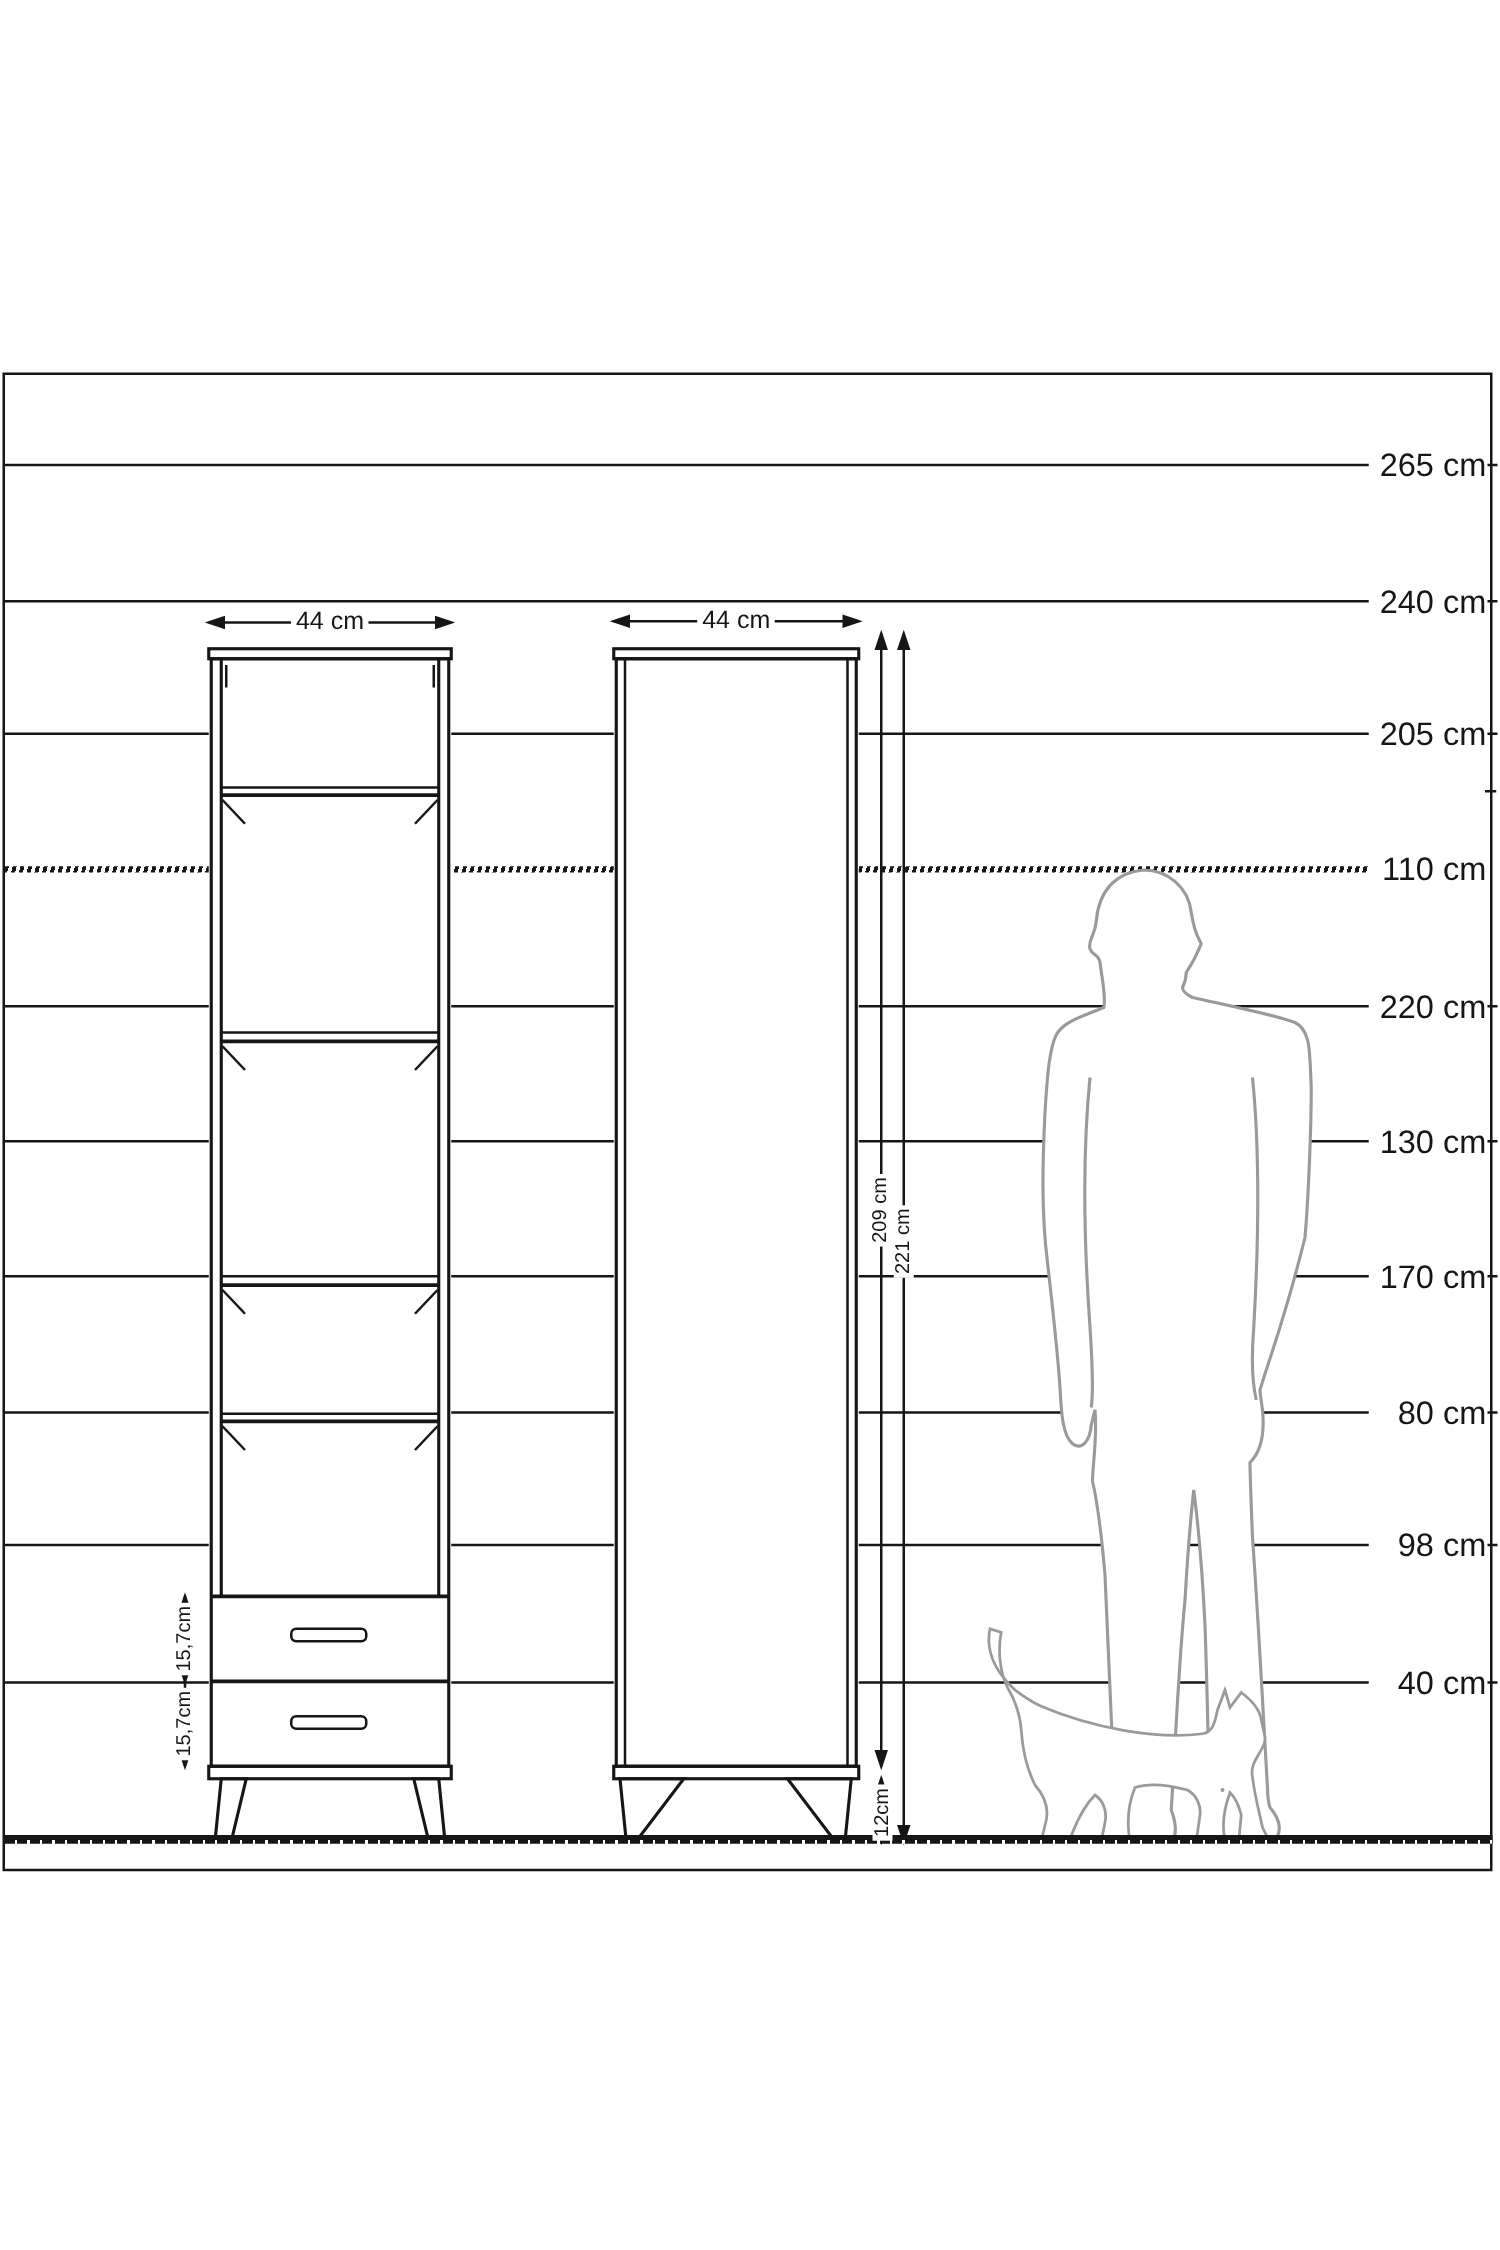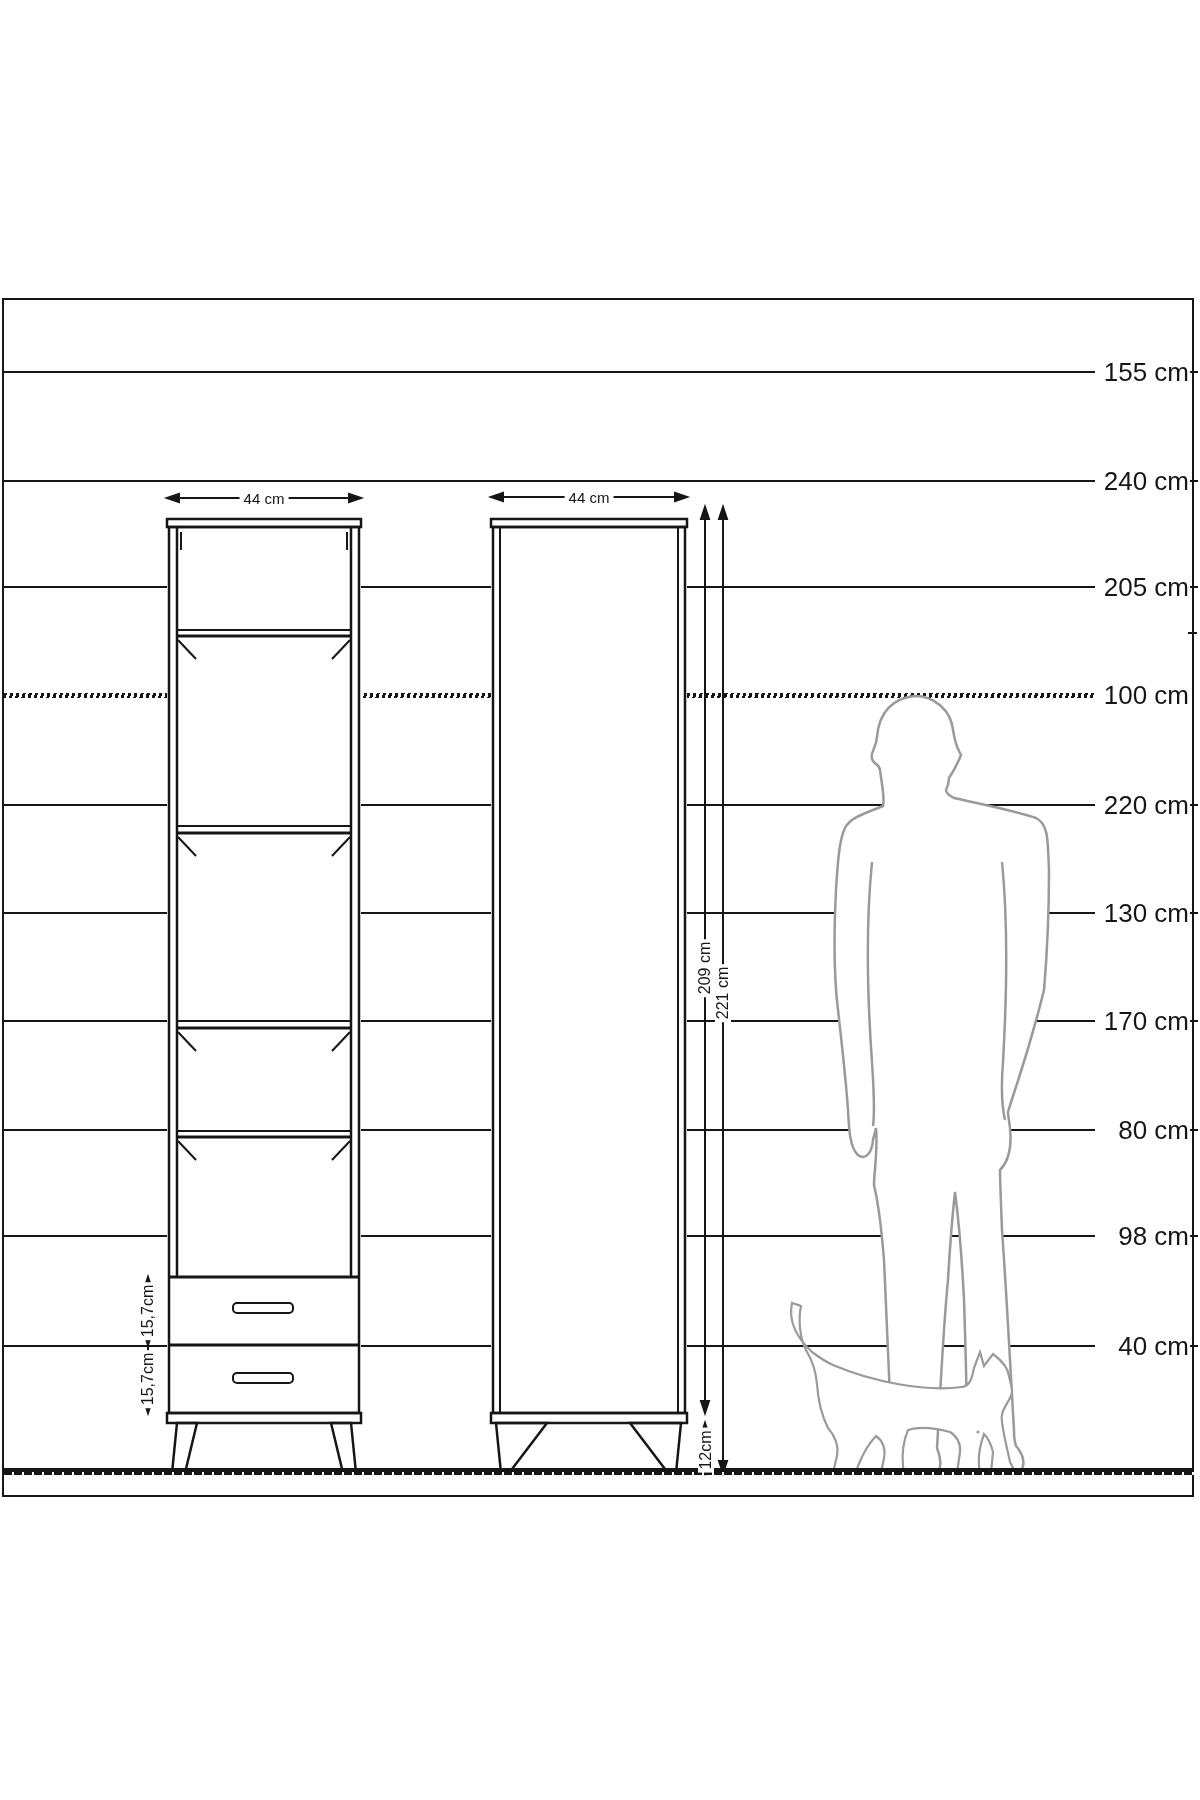--- a/index.html
+++ b/index.html
@@ -14,49 +14,49 @@
     background:repeating-linear-gradient(105deg,#161616 0 3px,#ffffff 3px 6px);}
   .slabel{position:absolute;left:1095px;width:94px;top:0;transform:translateY(-50%);
           text-align:right;font-size:26px;line-height:26px;white-space:nowrap;background:#fff;padding:1px 0;}
   .stick{position:absolute;left:1190px;width:8px;height:2px;top:-1px;background:#161616;}
   #ground{position:absolute;left:4px;top:1468px;width:1190px;height:7px;
     background:
       repeating-linear-gradient(90deg,#161616 0 8px,#ffffff 8px 10px) 0 4px/100% 3px no-repeat,
       linear-gradient(#161616,#161616) 0 0/100% 4px no-repeat;}
   #edge-tick{position:absolute;left:1188px;top:632px;width:9px;height:2px;background:#161616;}
   svg{position:absolute;left:0;top:0;}
-  .dimlabel{position:absolute;font-size:15px;line-height:15px;background:#fff;
+  .dimlabel{position:absolute;font-size:20px;line-height:15px;background:#fff;
             padding:0 4px;white-space:nowrap;transform:translate(-50%,-50%);}
   .dimlabel.rot{font-size:16px;line-height:16px;transform:translate(-50%,-50%) rotate(-90deg);padding:0 3px;}
 </style>
 </head>
 <body>
 
 <div id="canvas">
 
   <div id="frame"></div>
 
   <div class="srow" style="top:372px">
     <div class="sline"></div>
-    <div class="slabel">155 cm</div>
+    <div class="slabel">265 cm</div>
     <div class="stick"></div>
   </div>
   <div class="srow" style="top:481px">
     <div class="sline"></div>
     <div class="slabel">240 cm</div>
     <div class="stick"></div>
   </div>
   <div class="srow" style="top:587px">
     <div class="sline"></div>
     <div class="slabel">205 cm</div>
     <div class="stick"></div>
   </div>
   <div class="srow" style="top:695px">
     <div class="sline hatch"></div>
-    <div class="slabel">100 cm</div>
+    <div class="slabel">110 cm</div>
   </div>
   <div class="srow" style="top:805px">
     <div class="sline"></div>
     <div class="slabel">220 cm</div>
     <div class="stick"></div>
   </div>
   <div class="srow" style="top:913px">
     <div class="sline"></div>
     <div class="slabel">130 cm</div>
     <div class="stick"></div>

